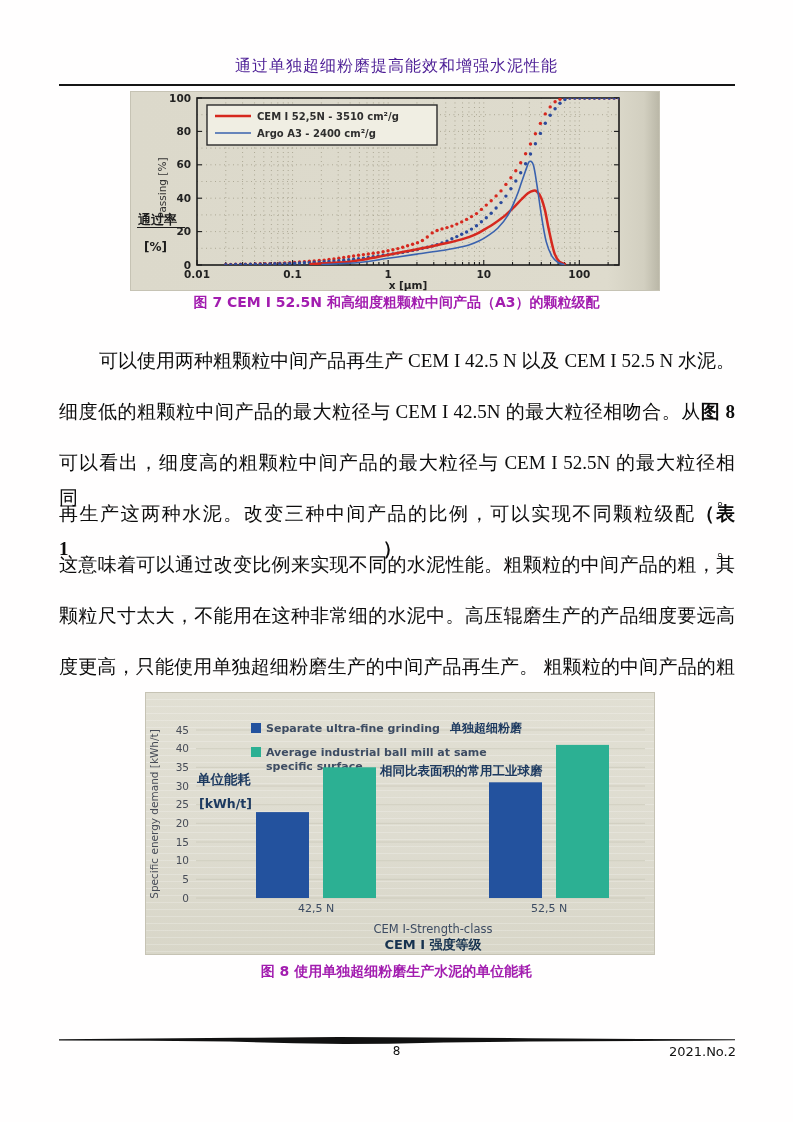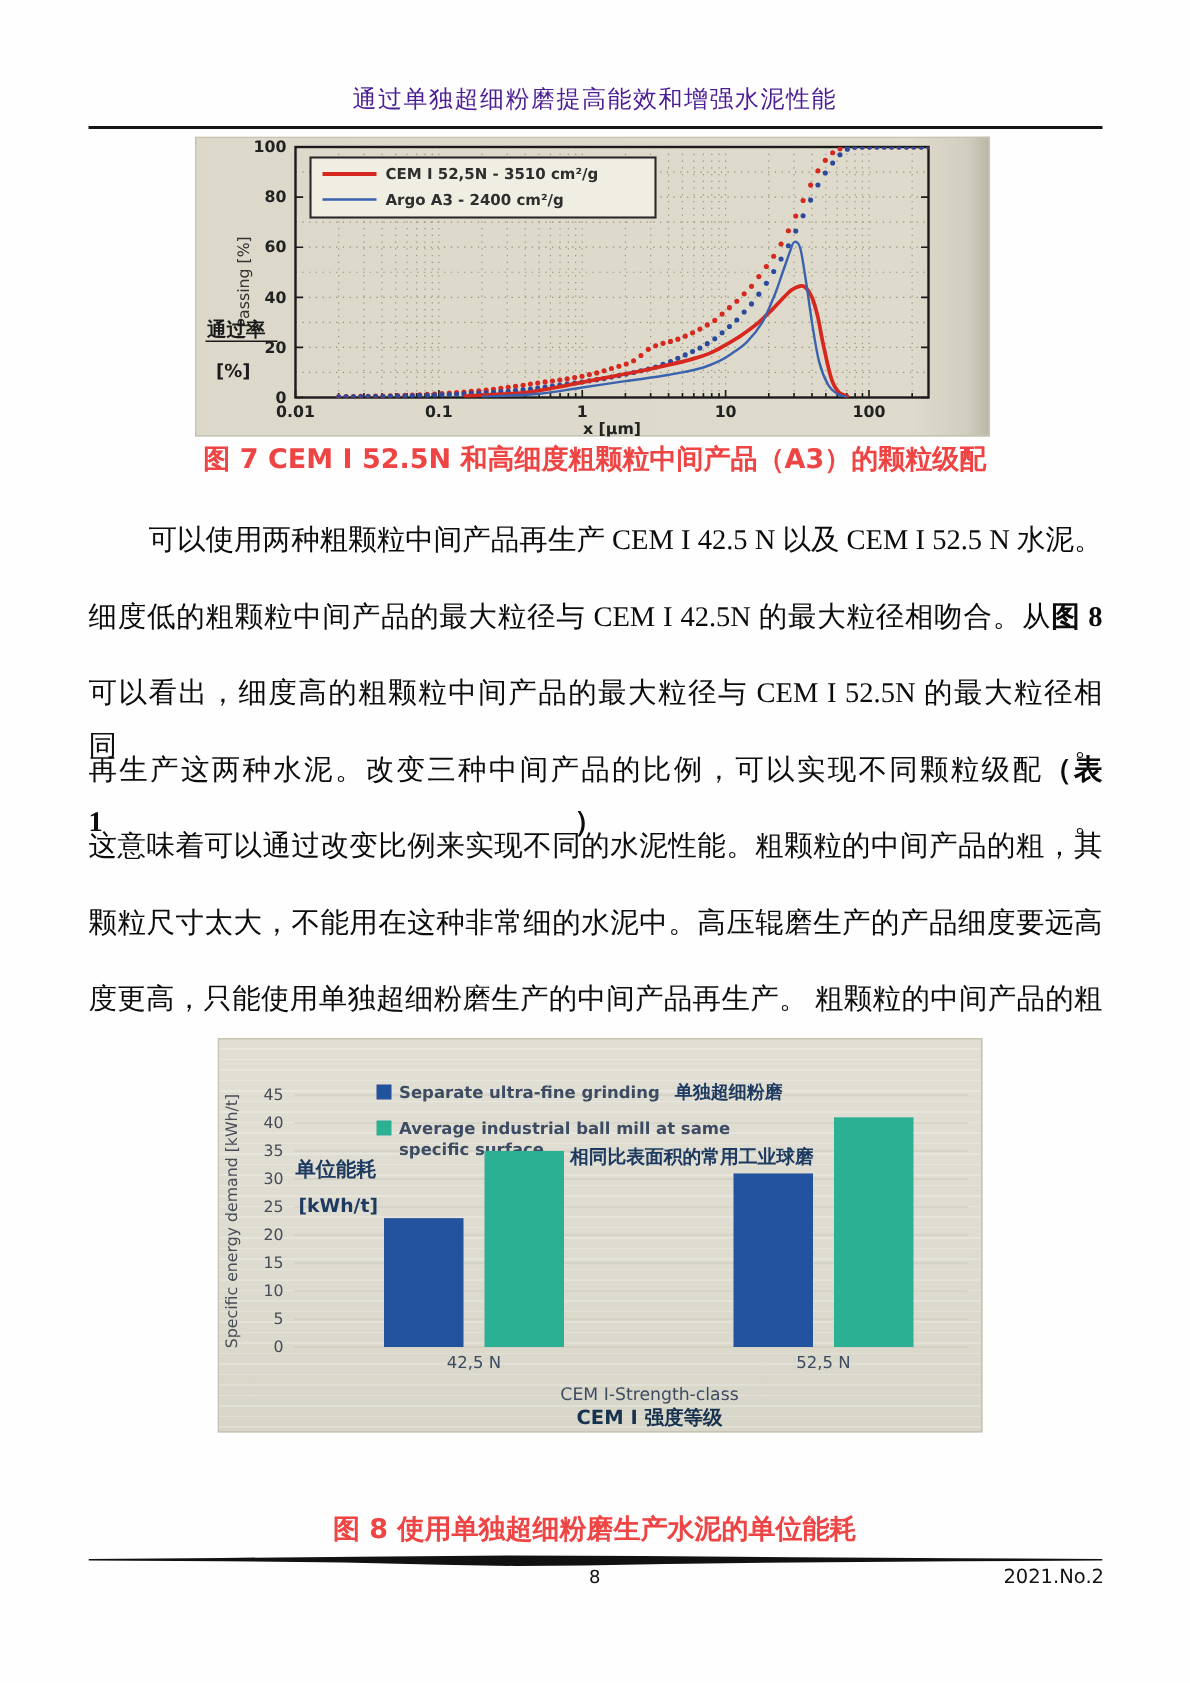--- a/index.html
+++ b/index.html
@@ -14,23 +14,23 @@
   .fig7{left:130px;top:91px;width:530px;height:200px;
         background:linear-gradient(90deg,#dcd9cb 0%,#dedbcd 90%,#d2cfc0 97%,#b9b6a6 100%);}
   .fig8{left:145px;top:692px;width:510px;height:263px;
         background:
           repeating-linear-gradient(180deg, rgba(255,255,255,.22) 0 1px, rgba(0,0,0,0) 1px 7px),
           linear-gradient(180deg,#e1dfd3 0%,#dedcd0 55%,#d8d6c8 100%);}
   .fig svg{display:block;}
 
   .caption{position:absolute;left:0;width:100%;text-align:center;
         font-family:"DejaVu Sans","Liberation Sans",sans-serif;font-weight:bold;
-        font-size:18px;color:#ef4444;}
+        font-size:14px;color:#a21caf;}
   .cap7{top:294px;}
-  .cap8{top:963px;margin-top:44px;}
+  .cap8{top:963px;}
 
   #body-text{position:absolute;top:327px;left:59px;width:676px;}
   .body-line{height:35px;line-height:35px;font-size:19px;color:#0c0c0c;
         text-align:justify;text-align-last:justify;margin-top:16px;}
   .body-line.first{padding-left:40px;}
   .body-line.last{text-align-last:left;}
   .body-line b{font-weight:bold;}
 
   .footer-rule{position:absolute;top:1035px;left:59px;}
   .footer-page{position:absolute;top:1044px;left:0;width:100%;text-align:center;

